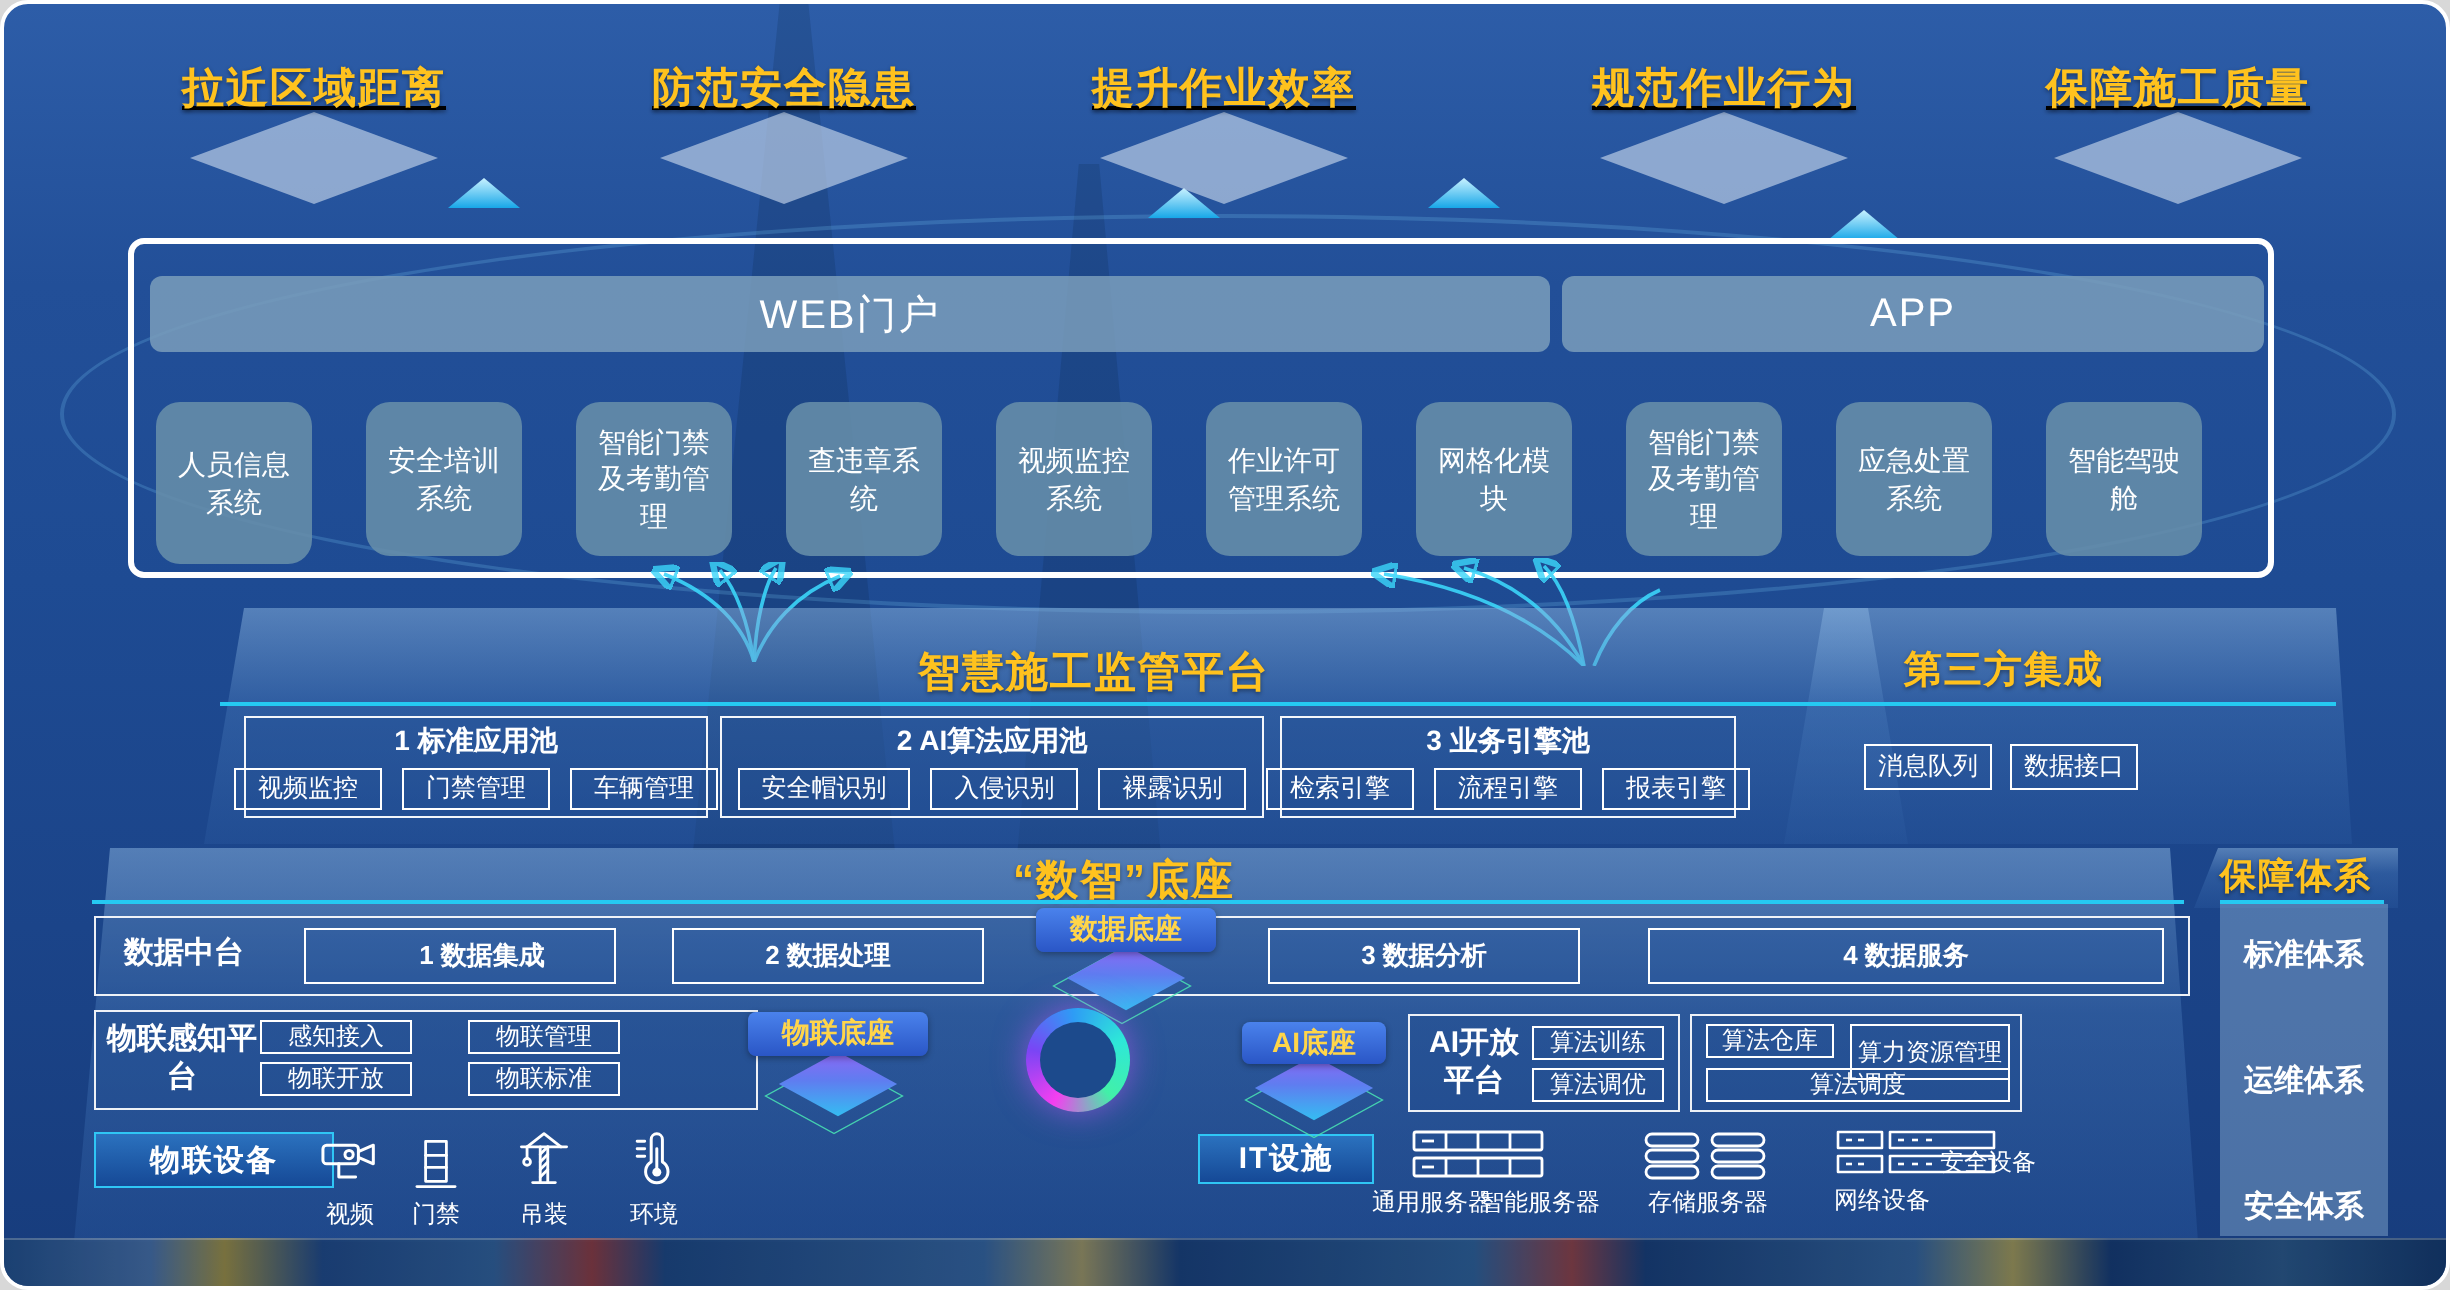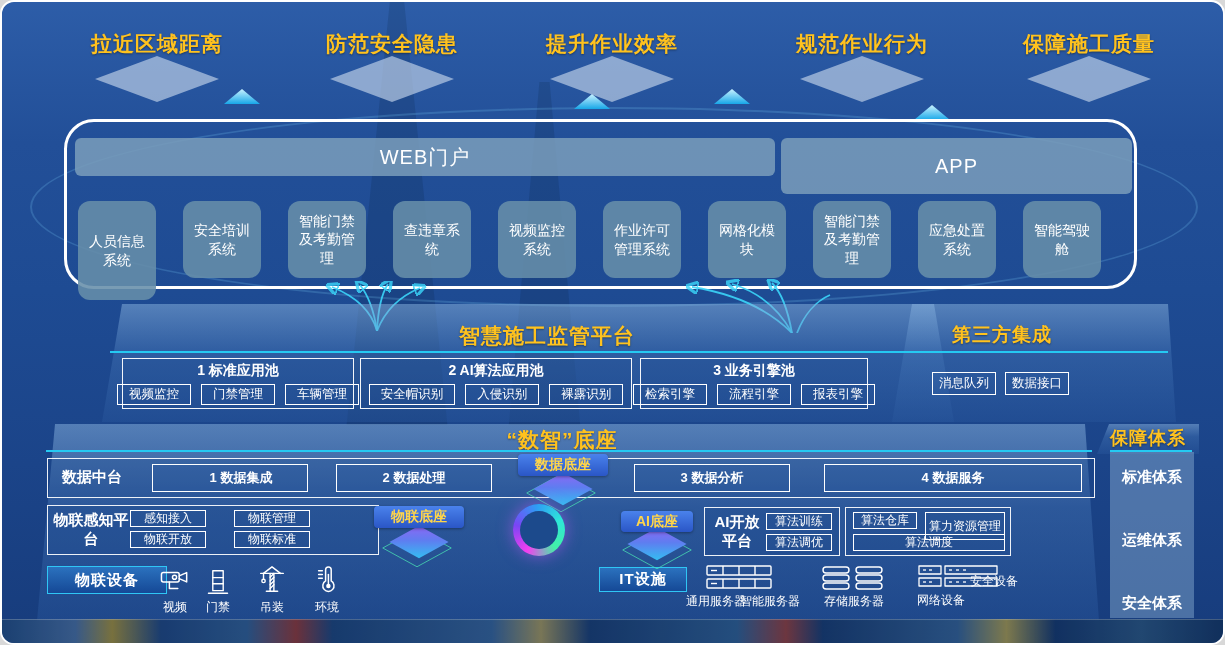--- a/index.html
+++ b/index.html
@@ -9,30 +9,30 @@
     border-radius: 14px; border: 2px solid #fff;
     background: linear-gradient(180deg, #2d5da8 0%, #224f98 22%, #1e4b93 45%, #1b4489 72%, #173c7c 100%);
   }
   .abs { position: absolute; }
 
   
   .derrick { background: rgba(8,28,58,.16); }
   .halo { border: 2px solid rgba(130,215,255,.20); border-radius: 50%; }
 
   
-  .benefit { width: 240px; text-align: center; }
+  .benefit { width: 240px; text-align: center; text-decoration: underline; }
   .benefit-title { position: relative; z-index: 2; font-size: 21px; font-weight: bold; color: #ffc21e;
     letter-spacing: 1px; text-shadow: 0 1px 2px rgba(0,0,0,.4); }
   .diamond-flat { position: absolute; left: 58px; top: 26px; width: 124px; height: 46px; z-index: 1;
     background: rgba(190,208,232,.68); clip-path: polygon(50% 0,100% 50%,50% 100%,0 50%); }
   .chev { width: 36px; height: 15px; clip-path: polygon(50% 0,100% 100%,0 100%);
     background: linear-gradient(180deg,#c9f2ff,#17a7e8); }
 
   
-  .app-container { border: 3px solid #fff; border-radius: 30px; padding-left: 25px; }
+  .app-container { border: 3px solid #fff; border-radius: 8px; padding-left: 25px; }
   .hdr-bar { background: rgba(122,158,187,.85); border-radius: 6px; color: #fff; font-size: 20px;
     display: flex; align-items: center; justify-content: center; letter-spacing: 1px; }
   .sys-box { background: rgba(102,142,170,.88); border-radius: 12px; color: #fff; font-size: 14px;
     line-height: 1.3; display: flex; align-items: center; justify-content: center; text-align: center;
     padding: 4px 7px; }
 
   
   .band { background: linear-gradient(180deg, rgba(136,178,222,.52) 0%, rgba(74,124,188,.38) 42%, rgba(40,86,156,.44) 100%); }
   .trap-l { clip-path: polygon(20px 0, calc(100% - 20px) 0, 100% 100%, 0 100%); }
   .trap-r { clip-path: polygon(20px 0, calc(100% - 8px) 0, 100% 100%, 0 100%); }
@@ -120,23 +120,23 @@
     <div class="diamond-flat"></div>
   </div>
 
   <div class="abs chev" style="left:222px;top:87px;"></div>
   <div class="abs chev" style="left:572px;top:92px;"></div>
   <div class="abs chev" style="left:712px;top:87px;"></div>
   <div class="abs chev" style="left:912px;top:103px;"></div>
 
   <div class="abs app-container" style="left:62px;top:117px;width:1073px;height:170px;">
     <div class="abs hdr-bar" style="left:8px;top:16px;width:700px;height:38px;">WEB门户</div>
-    <div class="abs hdr-bar" style="left:714px;top:16px;width:351px;height:56px;">APP</div>
-
-    <div class="abs sys-box" style="left:11px;top:79px;width:78px;height:99px;">人员信息系统</div>
+    <div class="abs hdr-bar" style="left:714px;top:16px;width:351px;height:38px;">APP</div>
+
+    <div class="abs sys-box" style="left:11px;top:79px;width:78px;height:81px;">人员信息系统</div>
     <div class="abs sys-box" style="left:116px;top:79px;width:78px;height:77px;">安全培训系统</div>
     <div class="abs sys-box" style="left:221px;top:79px;width:78px;height:77px;">智能门禁及考勤管理</div>
     <div class="abs sys-box" style="left:326px;top:79px;width:78px;height:77px;">查违章系统</div>
     <div class="abs sys-box" style="left:431px;top:79px;width:78px;height:77px;">视频监控系统</div>
     <div class="abs sys-box" style="left:536px;top:79px;width:78px;height:77px;">作业许可管理系统</div>
     <div class="abs sys-box" style="left:641px;top:79px;width:78px;height:77px;">网格化模块</div>
     <div class="abs sys-box" style="left:746px;top:79px;width:78px;height:77px;">智能门禁及考勤管理</div>
     <div class="abs sys-box" style="left:851px;top:79px;width:78px;height:77px;">应急处置系统</div>
     <div class="abs sys-box" style="left:956px;top:79px;width:78px;height:77px;">智能驾驶舱</div>
   </div>

